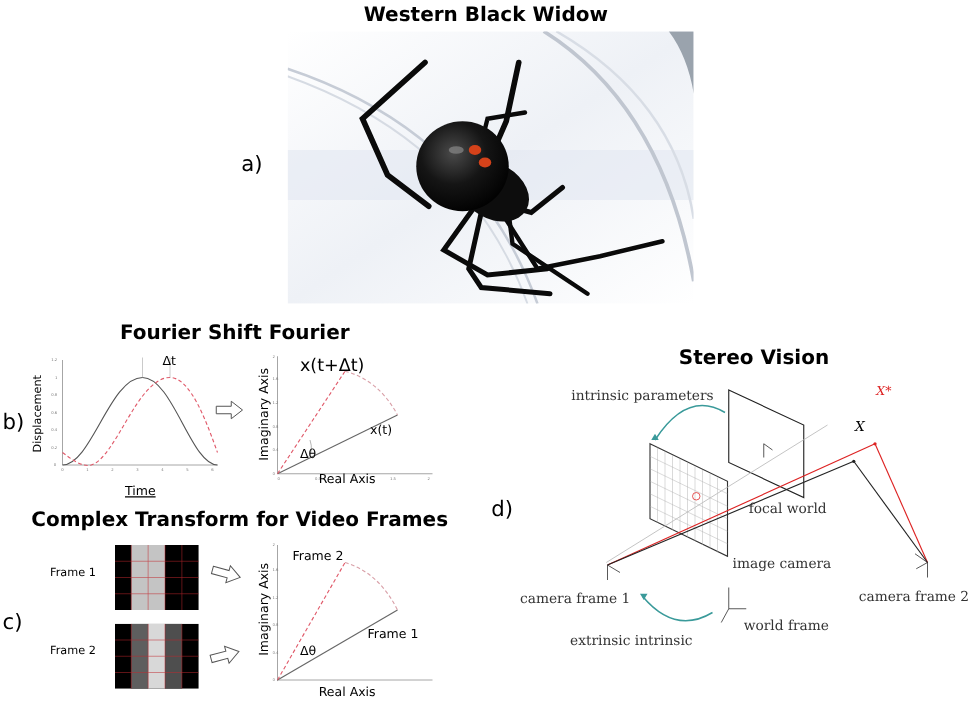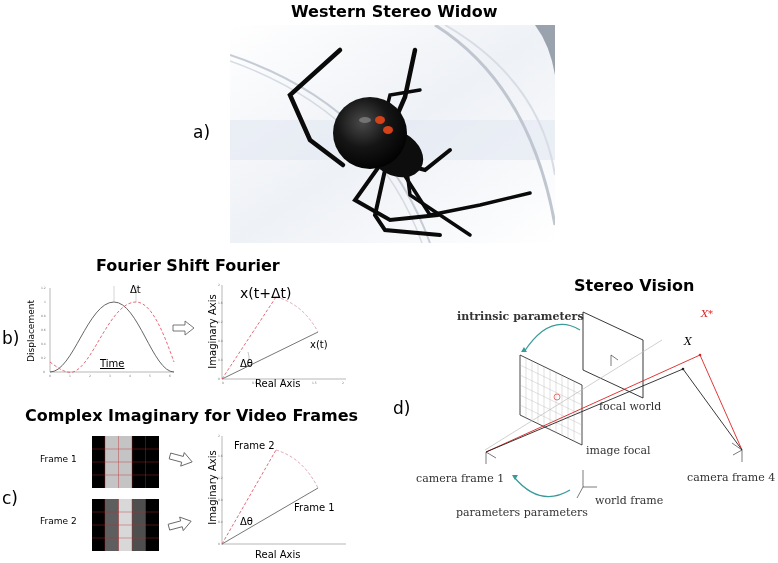--- a/index.html
+++ b/index.html
@@ -7,21 +7,21 @@
          font-family: "DejaVu Sans", sans-serif; color: #000; }
   .abs { position: absolute; }
   .title { font-weight: bold; font-size: 16px; white-space: nowrap; }
   .panel-label { font-size: 17px; }
   .serif { font-family: "DejaVu Serif", serif; }
   svg text { font-family: "DejaVu Sans", sans-serif; }
 </style>
 </head>
 <body>
 
-<div class="abs title" style="left:291px; top:2px;">Western Stereo Widow</div>
+<div class="abs title" style="left:291px; top:2px;">Western Black Widow</div>
 <div class="abs panel-label" style="left:193px; top:122px;">a)</div>
 
 <div class="abs" style="left:230px; top:25px; width:325px; height:218px; overflow:hidden;">
   <svg width="325" height="218" viewBox="0 0 325 218">
     <defs>
       <linearGradient id="bg" x1="0" y1="0" x2="1" y2="1">
         <stop offset="0" stop-color="#ffffff"></stop>
         <stop offset="0.5" stop-color="#eef1f6"></stop>
         <stop offset="1" stop-color="#ffffff"></stop>
       </linearGradient>
@@ -84,21 +84,21 @@
         <text x="141" y="97">6</text>
     </g>
     <path d="M22,92 C45,92 60,22 86,22 C110,22 125,92 146,92" stroke="#555" stroke-width="0.9" fill="none"></path>
     <path d="M22,82 C30,88 38,94 45,92 C65,86 82,22 108,22 C125,22 138,60 146,82" stroke="#e05a6a" stroke-width="0.9" stroke-dasharray="3,2" fill="none"></path>
     <line x1="86" y1="6" x2="86" y2="22" stroke="#aaa" stroke-width="0.5"></line>
     <line x1="108" y1="6" x2="108" y2="22" stroke="#aaa" stroke-width="0.5"></line>
   </svg>
 </div>
 <div class="abs" style="left:130px; top:284px; font-size:10px;">Δt</div>
 <div class="abs" style="left:-4px; top:326px; font-size:9px; transform:rotate(-90deg); transform-origin:center; width:70px; text-align:center;">Displacement</div>
-<div class="abs" style="left:100px; top:358px; font-size:10px;text-decoration:underline;">Time</div>
+<div class="abs" style="left:100px; top:388px; font-size:10px;text-decoration:underline;">Time</div>
 
 <div class="abs" style="left:172px; top:320px;">
   <svg width="24" height="16">
       <path d="M1,5 L13,5 L13,1 L22,8 L13,15 L13,11 L1,11 Z" fill="#fff" stroke="#555" stroke-width="0.8"></path>
     </svg>
 </div>
 
 <div class="abs" style="left:218px; top:282px; width:130px; height:108px;">
   <svg width="130" height="108" viewBox="0 0 130 108">
     <line x1="4" y1="3" x2="4" y2="97" stroke="#888" stroke-width="0.6"></line>
@@ -116,26 +116,26 @@
       <text x="94" y="102">1.5</text>
         <text x="124" y="102">2</text>
     </g>
     <line x1="4" y1="97" x2="100" y2="50" stroke="#666" stroke-width="0.9"></line>
     <line x1="4" y1="97" x2="58" y2="15" stroke="#e05a6a" stroke-width="0.9" stroke-dasharray="3,2"></line>
     <path d="M58,15 Q85,22 100,50" stroke="#d9a0a8" stroke-width="0.9" stroke-dasharray="3,2" fill="none"></path>
     <path d="M28,85 Q33,79 30,70" stroke="#888" stroke-width="0.5" fill="none"></path>
   </svg>
 </div>
 <div class="abs" style="left:240px; top:285px; font-size:14px;">x(t+Δt)</div>
-<div class="abs" style="left:310px; top:339px; font-size:10px;">x(t)</div>
+<div class="abs" style="left:296px; top:339px; font-size:10px;">x(t)</div>
 <div class="abs" style="left:240px; top:358px; font-size:10px;">Δθ</div>
 <div class="abs" style="left:172px; top:326px; font-size:10px; transform:rotate(-90deg); width:80px; text-align:center;">Imaginary Axis</div>
 <div class="abs" style="left:255px; top:378px; font-size:10px;">Real Axis</div>
 
-<div class="abs title" style="left:25px; top:406px;">Complex Imaginary for Video Frames</div>
+<div class="abs title" style="left:25px; top:406px;">Complex Transform for Video Frames</div>
 <div class="abs panel-label" style="left:2px; top:488px;">c)</div>
 
 <div class="abs" style="left:40px; top:454px; font-size:9px;">Frame 1</div>
 <div class="abs" style="left:40px; top:516px; font-size:9px;">Frame 2</div>
 
 <div class="abs" style="left:92px; top:436px;">
   <svg width="67" height="52" viewBox="0 0 67 52">
     <rect width="67" height="52" fill="#000"></rect>
     <rect x="13" y="0" width="27" height="52" fill="#c4c4c4"></rect>
     <g stroke="#c0282e" stroke-width="0.5" opacity="0.8">
@@ -194,21 +194,21 @@
     <line x1="4" y1="111" x2="58" y2="17" stroke="#e05a6a" stroke-width="0.9" stroke-dasharray="3,2"></line>
     <path d="M58,17 Q85,25 100,55" stroke="#d9a0a8" stroke-width="0.9" stroke-dasharray="3,2" fill="none"></path>
   </svg>
 </div>
 <div class="abs" style="left:234px; top:440px; font-size:10px;">Frame 2</div>
 <div class="abs" style="left:294px; top:502px; font-size:10px;">Frame 1</div>
 <div class="abs" style="left:240px; top:516px; font-size:10px;">Δθ</div>
 <div class="abs" style="left:172px; top:482px; font-size:10px; transform:rotate(-90deg); width:80px; text-align:center;">Imaginary Axis</div>
 <div class="abs" style="left:255px; top:549px; font-size:10px;">Real Axis</div>
 
-<div class="abs title" style="left:574px; top:276px;">Stereo Vision</div>
+<div class="abs title" style="left:543px; top:276px;">Stereo Vision</div>
 <div class="abs panel-label" style="left:393px; top:398px;">d)</div>
 
 <div class="abs" style="left:400px; top:300px; width:378px; height:230px;">
   <svg width="378" height="230" viewBox="0 0 378 230">
 
     <polygon points="183,12 243,40 243,98 183,70" fill="none" stroke="#222" stroke-width="0.9"></polygon>
 
     <polygon points="120,55 182,85 182,145 120,115" fill="none" stroke="#333" stroke-width="0.9"></polygon>
     <g stroke="#aaa" stroke-width="0.35">
       <line x1="126" y1="58" x2="126" y2="118"></line>
@@ -254,21 +254,21 @@
     <line x1="183" y1="187" x2="177" y2="198" stroke="#222" stroke-width="0.6"></line>
 
     <path d="M180,30 Q150,12 124,52" stroke="#3a9a9a" stroke-width="1.2" fill="none"></path>
     <path d="M121,52 L124,47 L127,52 Z" fill="#3a9a9a"></path>
 
     <path d="M170,190 Q140,208 114,177" stroke="#3a9a9a" stroke-width="1.2" fill="none"></path>
     <path d="M112,175 L118,175 L115,180 Z" fill="#3a9a9a"></path>
   </svg>
 </div>
 
-<div class="abs serif" style="left:457px; top:310px; font-size:11px; color:#333;font-weight:bold;">intrinsic parameters</div>
+<div class="abs serif" style="left:457px; top:310px; font-size:11px; color:#333;">intrinsic parameters</div>
 <div class="abs serif" style="left:701px; top:308px; font-size:10px; color:#d22; font-style:italic;">X*</div>
 <div class="abs serif" style="left:684px; top:335px; font-size:11px; font-style:italic;">X</div>
 <div class="abs serif" style="left:599px; top:400px; font-size:11px; color:#333;">focal world</div>
-<div class="abs serif" style="left:586px; top:444px; font-size:11px; color:#333;">image focal</div>
+<div class="abs serif" style="left:586px; top:444px; font-size:11px; color:#333;">image camera</div>
 <div class="abs serif" style="left:416px; top:472px; font-size:11px; color:#333;">camera frame 1</div>
-<div class="abs serif" style="left:687px; top:471px; font-size:11px; color:#333;">camera frame 4</div>
+<div class="abs serif" style="left:687px; top:471px; font-size:11px; color:#333;">camera frame 2</div>
 <div class="abs serif" style="left:595px; top:494px; font-size:11px; color:#333;">world frame</div>
-<div class="abs serif" style="left:456px; top:506px; font-size:11px; color:#333;">parameters parameters</div>
+<div class="abs serif" style="left:456px; top:506px; font-size:11px; color:#333;">extrinsic intrinsic</div>
 
 </body></html>

